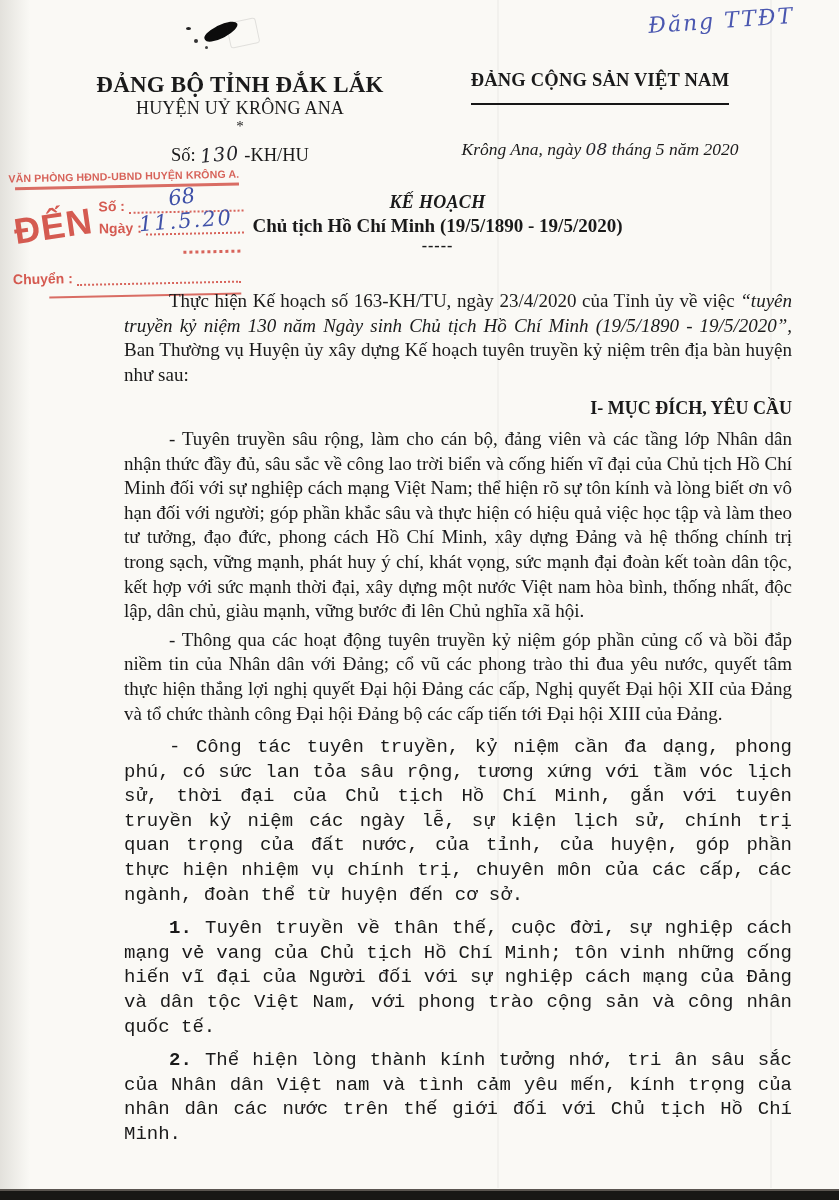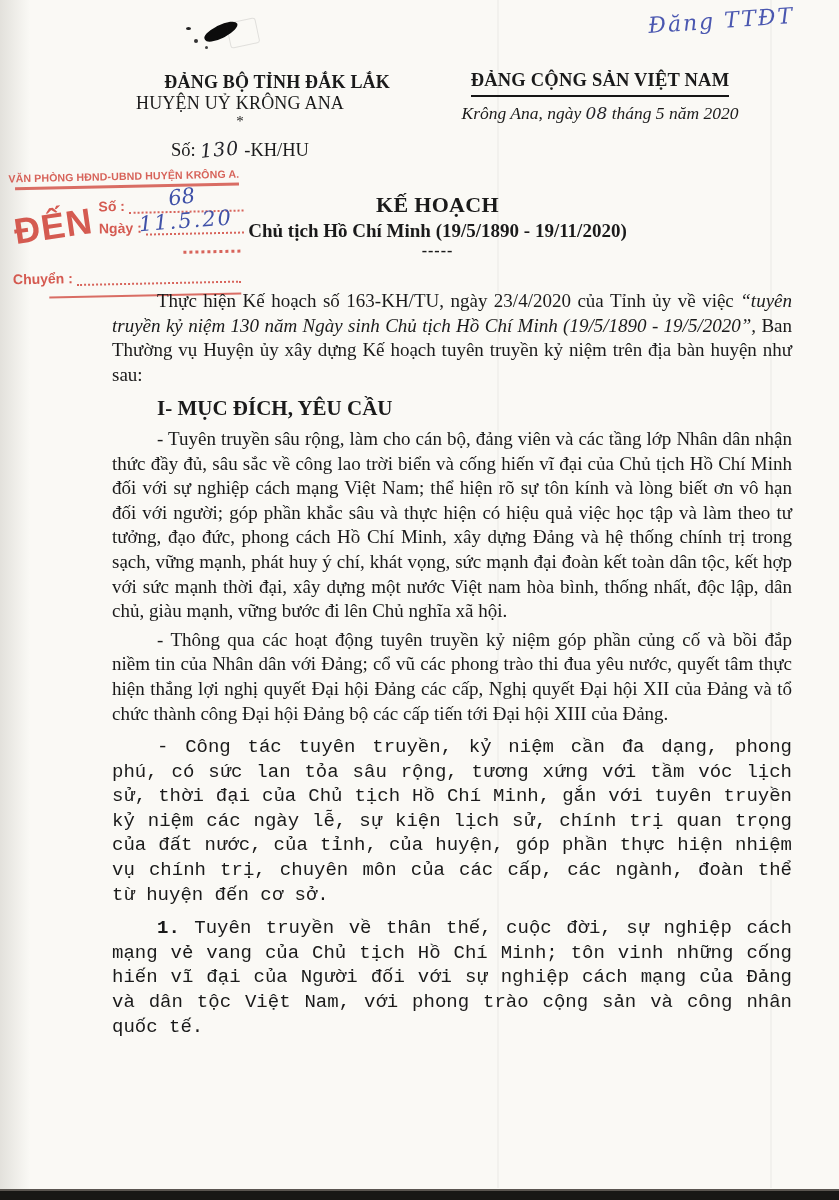--- a/index.html
+++ b/index.html
@@ -26,29 +26,29 @@
     border:1px solid rgba(40,40,40,0.12);transform:rotate(-12deg);border-radius:3px;}
 
   
   .hand-blue{font-family:"DejaVu Serif",serif;font-style:italic;color:#3f51a8;}
   .hand-black{font-family:"DejaVu Serif",serif;font-style:italic;color:#23232a;}
   .note-hw{position:absolute;left:648px;top:8px;font-size:22px;letter-spacing:2px;
     transform:rotate(-4deg);color:#4a57b0;}
 
   
   .org-block{position:absolute;left:90px;top:72px;width:300px;text-align:center;}
-  .org1{font-weight:bold;font-size:18px;letter-spacing:0.2px;text-align:right;}
+  .org1{font-weight:bold;font-size:23px;letter-spacing:0.2px;}
   .org2{font-weight:normal;font-size:18px;letter-spacing:0.2px;}
   .org-star{font-size:15px;line-height:14px;}
   .doc-no{margin-top:10px;font-size:18.5px;}
   .doc-no .hand-black{font-size:19px;display:inline-block;transform:rotate(-5deg);letter-spacing:1px;}
   .party-block{position:absolute;left:430px;top:70px;width:340px;text-align:center;}
   .party-name{font-weight:bold;font-size:18.5px;display:inline-block;
-    border-bottom:2px solid #161616;padding-bottom:4px;letter-spacing:0.2px;}
-  .date-line{margin-top:6px;font-style:italic;font-size:17.5px;}
+    border-bottom:2px solid #161616;padding-bottom:12px;letter-spacing:0.2px;}
+  .date-line{margin-top:34px;font-style:italic;font-size:17.5px;}
   .date-line .hand-black{font-size:17px;}
 
   
   .stamp{position:absolute;left:6px;top:170px;width:238px;color:#d14a40;
     transform:rotate(-1.2deg);font-family:"Liberation Sans","DejaVu Sans",sans-serif;}
   .stamp-office{font-size:10.6px;font-weight:bold;white-space:nowrap;letter-spacing:0.1px;
     text-align:center;opacity:0.85;}
   .stamp-rule{border:none;border-top:3px solid rgba(209,74,64,0.8);margin:3px 4px 2px 10px;}
   .stamp-main{display:flex;align-items:flex-start;}
   .stamp-den{font-size:36px;font-weight:bold;letter-spacing:1px;transform:rotate(-7deg);
@@ -60,30 +60,30 @@
   .stamp-dots{flex:1;border-bottom:2px dotted rgba(209,74,64,0.85);height:12px;}
   .stamp-hand{position:absolute;font-size:21px;font-weight:normal;}
   .hw-so{left:70px;top:-12px;transform:rotate(-6deg);}
   .hw-ngay{left:40px;top:-10px;transform:rotate(-3deg);letter-spacing:2px;}
   .stamp-dotline{border-bottom:3px dotted rgba(209,74,64,0.85);height:8px;margin:8px 4px 0 84px;}
   .stamp-chuyen{display:flex;align-items:flex-end;font-size:14px;font-weight:bold;margin:14px 4px 0 6px;}
   .stamp-endrule{border:none;border-top:2.5px solid rgba(209,74,64,0.8);margin:10px 4px 0 42px;}
 
   
   .title-block{position:absolute;left:130px;top:192px;width:615px;text-align:center;}
-  .title-main{font-weight:bold;font-size:22px;letter-spacing:0.3px;}
+  .title-main{font-weight:bold;font-size:18px;letter-spacing:0.3px;font-style:italic;}
   .title-sub{font-weight:bold;font-size:19px;line-height:25px;}
   .title-divider{font-weight:bold;font-size:16px;letter-spacing:1px;line-height:16px;}
 
   
   .doc-body{position:absolute;left:112px;top:289px;width:680px;
     font-size:19px;line-height:24.6px;text-align:justify;}
-  .doc-body p{margin:0 0 4px 0;text-indent:45px;}
+  .doc-body p{margin:0 0 4px 12px;text-indent:45px;}
   .doc-body p.gap{margin-top:9px;font-family:Liberation Mono, monospace;}
-  .sec-heading{font-weight:bold;font-size:21px;margin:9px 0 6px 0;text-indent:45px;text-align:left;}
+  .sec-heading{font-weight:bold;font-size:18px;margin:9px 0 6px 0;text-indent:45px;text-align:right;}
   .it{font-style:italic;}
   .bn{font-weight:bold;}
 </style>
 </head>
 <body>
 
 <div class="page">
 
   <div class="edge-left"></div>
   <div class="fold-line" style="left:497px;"></div>
@@ -129,31 +129,32 @@
     </div>
     <div class="stamp-chuyen">
       <span class="stamp-label">Chuyển :</span>
       <span class="stamp-dots"></span>
     </div>
     <hr class="stamp-endrule">
   </div>
 
   <div class="title-block">
     <div class="title-main">KẾ HOẠCH</div>
-    <div class="title-sub">Chủ tịch Hồ Chí Minh (19/5/1890 - 19/11/2020)</div>
+    <div class="title-sub">Chủ tịch Hồ Chí Minh (19/5/1890 - 19/5/2020)</div>
     <div class="title-divider">-----</div>
   </div>
 
   <div class="doc-body">
     <p><span>Thực hiện Kế hoạch số 163-KH/TU, ngày 23/4/2020 của Tỉnh ủy về việc </span><span class="it">“tuyên truyền kỷ niệm 130 năm Ngày sinh Chủ tịch Hồ Chí Minh (19/5/1890 - 19/5/2020”,</span><span> Ban Thường vụ Huyện ủy xây dựng Kế hoạch tuyên truyền kỷ niệm trên địa bàn huyện như sau:</span></p>
 
     <div class="sec-heading">I- MỤC ĐÍCH, YÊU CẦU</div>
 
     <p>- Tuyên truyền sâu rộng, làm cho cán bộ, đảng viên và các tầng lớp Nhân dân nhận thức đầy đủ, sâu sắc về công lao trời biển và cống hiến vĩ đại của Chủ tịch Hồ Chí Minh đối với sự nghiệp cách mạng Việt Nam; thể hiện rõ sự tôn kính và lòng biết ơn vô hạn đối với người; góp phần khắc sâu và thực hiện có hiệu quả việc học tập và làm theo tư tưởng, đạo đức, phong cách Hồ Chí Minh, xây dựng Đảng và hệ thống chính trị trong sạch, vững mạnh, phát huy ý chí, khát vọng, sức mạnh đại đoàn kết toàn dân tộc, kết hợp với sức mạnh thời đại, xây dựng một nước Việt nam hòa bình, thống nhất, độc lập, dân chủ, giàu mạnh, vững bước đi lên Chủ nghĩa xã hội.</p>
     <p>- Thông qua các hoạt động tuyên truyền kỷ niệm góp phần củng cố và bồi đắp niềm tin của Nhân dân với Đảng; cổ vũ các phong trào thi đua yêu nước, quyết tâm thực hiện thắng lợi nghị quyết Đại hội Đảng các cấp, Nghị quyết Đại hội XII của Đảng và tổ chức thành công Đại hội Đảng bộ các cấp tiến tới Đại hội XIII của Đảng.</p>
     <p class="gap">- Công tác tuyên truyền, kỷ niệm cần đa dạng, phong phú, có sức lan tỏa sâu rộng, tương xứng với tầm vóc lịch sử, thời đại của Chủ tịch Hồ Chí Minh, gắn với tuyên truyền kỷ niệm các ngày lễ, sự kiện lịch sử, chính trị quan trọng của đất nước, của tỉnh, của huyện, góp phần thực hiện nhiệm vụ chính trị, chuyên môn của các cấp, các ngành, đoàn thể từ huyện đến cơ sở.</p>
 
 
     <p class="gap"><span class="bn">1.</span><span> Tuyên truyền về thân thế, cuộc đời, sự nghiệp cách mạng vẻ vang của Chủ tịch Hồ Chí Minh; tôn vinh những cống hiến vĩ đại của Người đối với sự nghiệp cách mạng của Đảng và dân tộc Việt Nam, với phong trào cộng sản và công nhân quốc tế.</span></p>
+    <p class="gap"><span class="bn">2.</span><span> Thể hiện lòng thành kính tưởng nhớ, tri ân sâu sắc của Nhân dân Việt nam và tình cảm yêu mến, kính trọng của nhân dân các nước trên thế giới đối với Chủ tịch Hồ Chí Minh.</span></p>
   </div>
 
   <div class="bottom-bar"></div>
 </div>
 
 </body></html>

